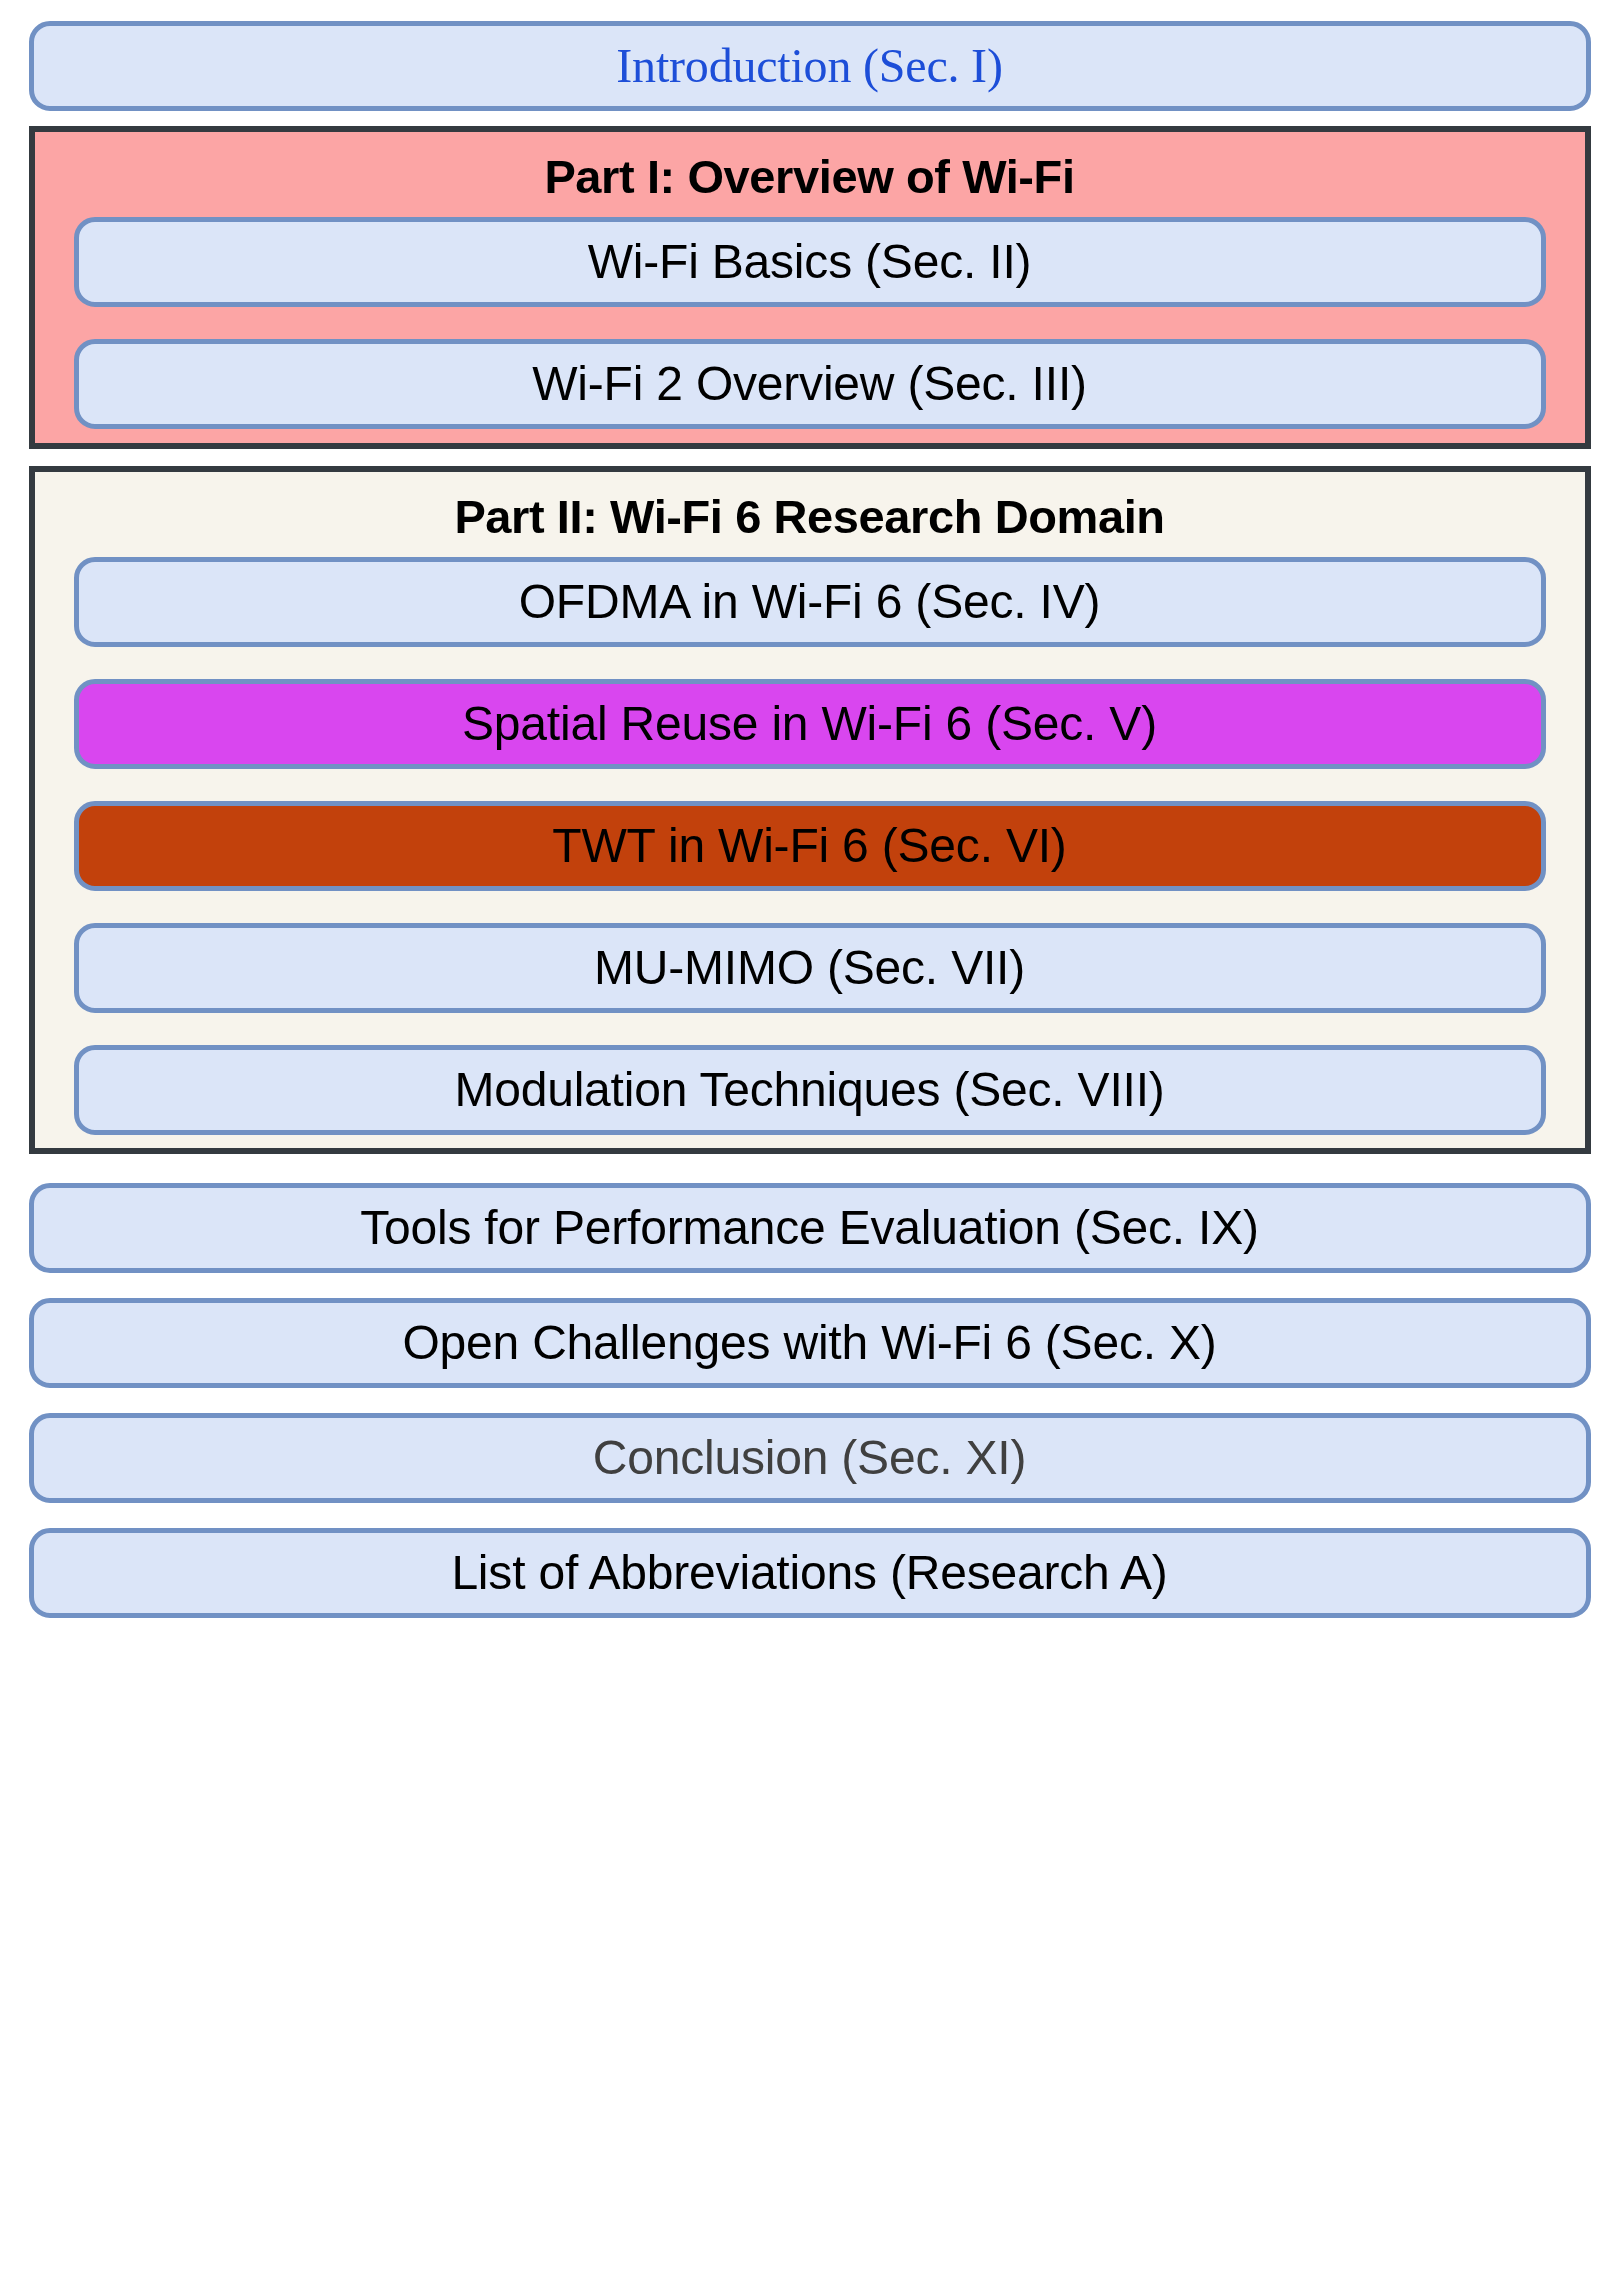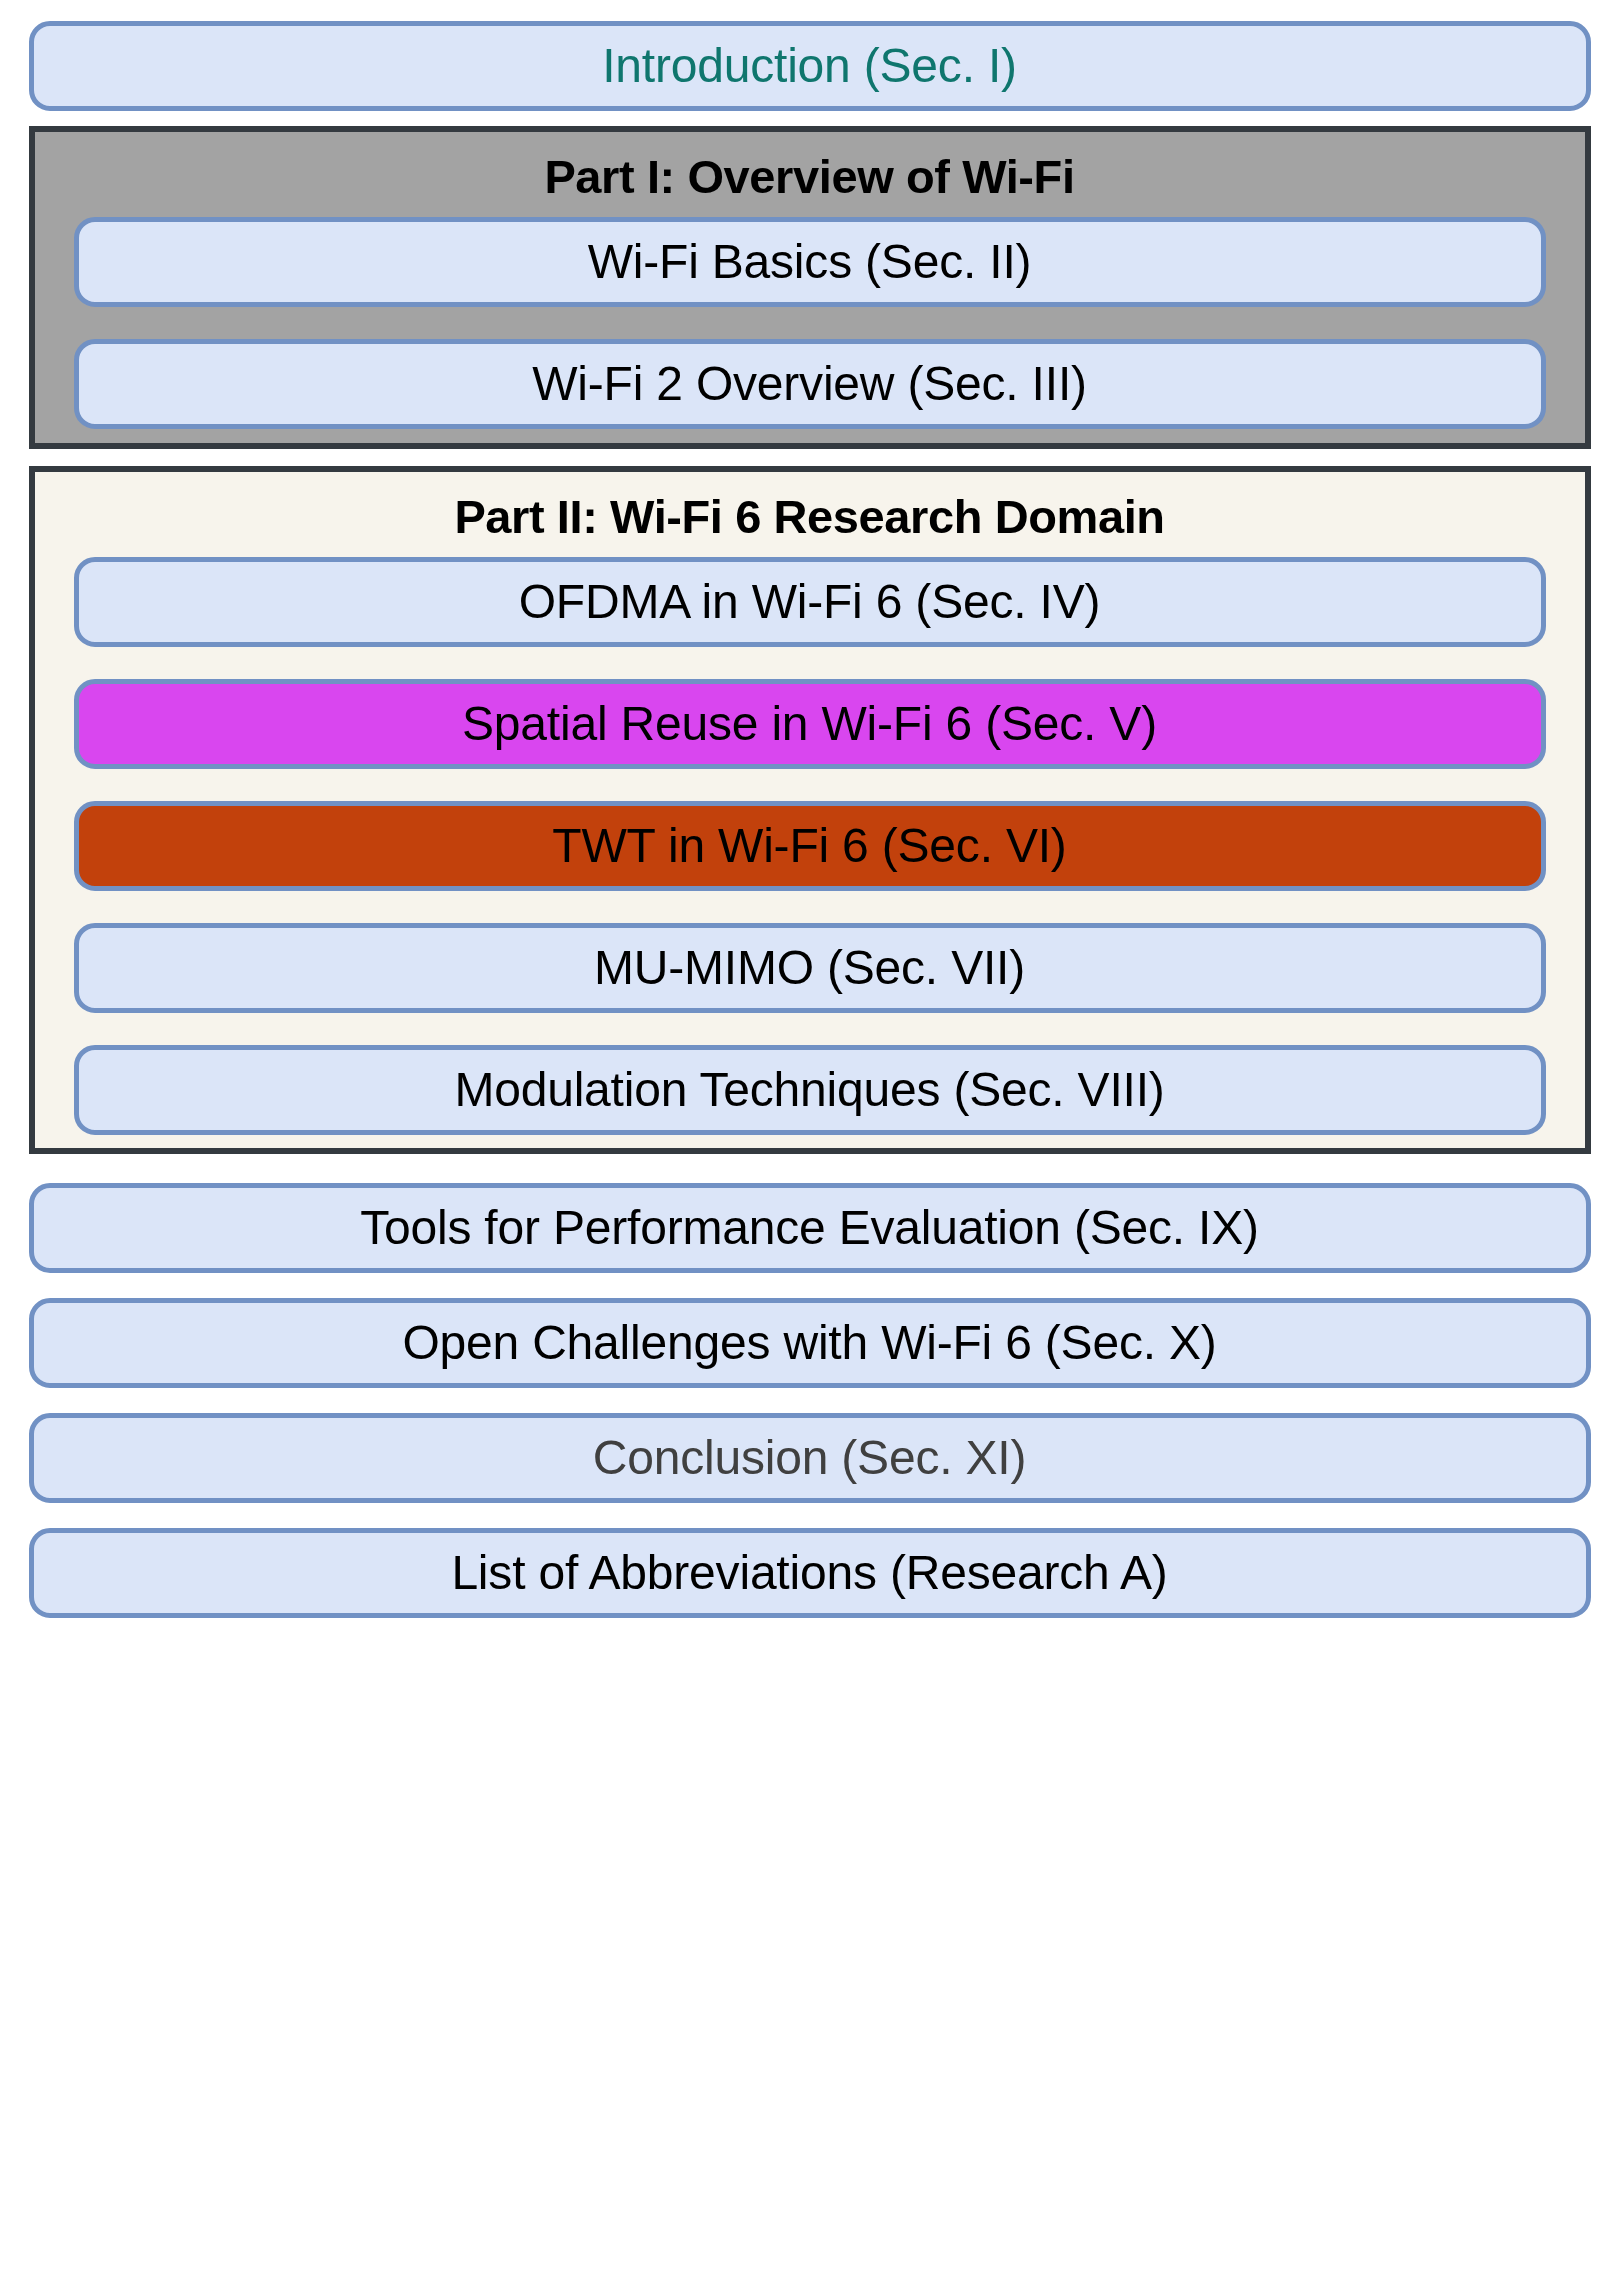--- a/index.html
+++ b/index.html
@@ -93,26 +93,26 @@
   .row-gap-18 { height: 17px; flex: 0 0 auto; }
   .row-gap-26 { height: 25px; flex: 0 0 auto; }
   .row-gap-30 { height: 28.5px; flex: 0 0 auto; }
 </style>
 </head>
 <body style="background: rgb(255, 255, 255);">
 
 <div id="diagram-root">
 
   <div class="node level-0" style="background: rgb(219, 229, 248); border-color: rgb(113, 145, 196);">
-    <span class="node-label" style="color: #0f766e;">Introduction (Sec. I)</span>
+    <span class="node-label" style="color: #1d4ed8; font-family: Liberation Serif, serif;">Introduction (Sec. I)</span>
   </div>
 
   <div class="row-gap-16"></div>
 
-  <div class="part-group" style="background: #a3a3a3; border-color: rgb(52, 58, 64);">
+  <div class="part-group" style="background: #fca5a5; border-color: rgb(52, 58, 64);">
     <div class="part-title" style="color: rgb(0, 0, 0);">Part I: Overview of Wi-Fi</div>
     <div class="part-children">
       <div class="node level-1" style="background: rgb(219, 229, 248); border-color: rgb(113, 145, 196);">
         <span class="node-label" style="color: rgb(0, 0, 0);">Wi-Fi Basics (Sec. II)</span>
       </div>
       <div class="node level-1" style="background: rgb(219, 229, 248); border-color: rgb(113, 145, 196);">
         <span class="node-label" style="color: rgb(0, 0, 0);">Wi-Fi 2 Overview (Sec. III)</span>
       </div>
     </div>
   </div>

